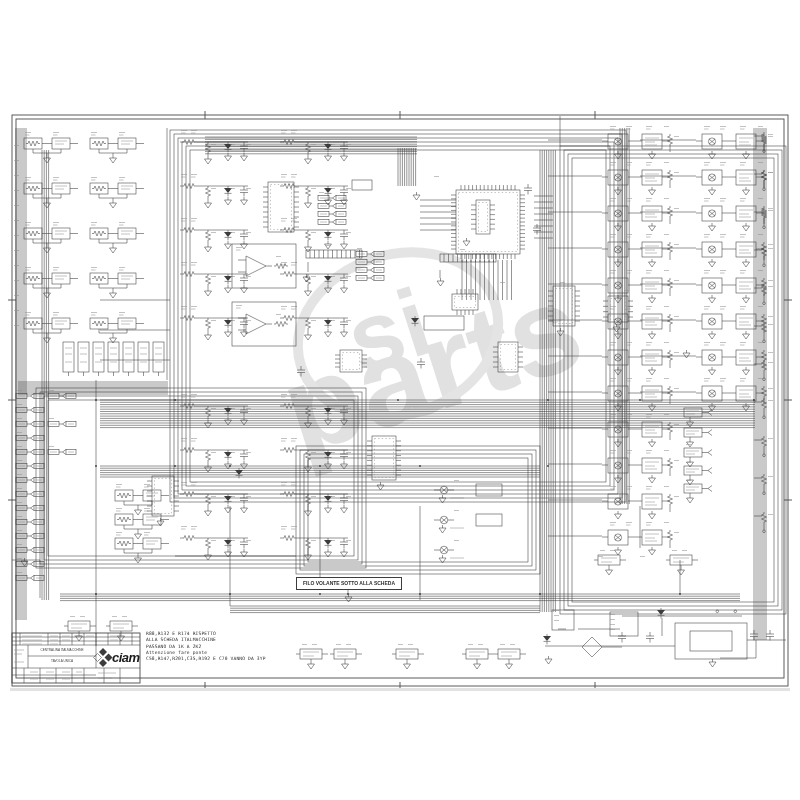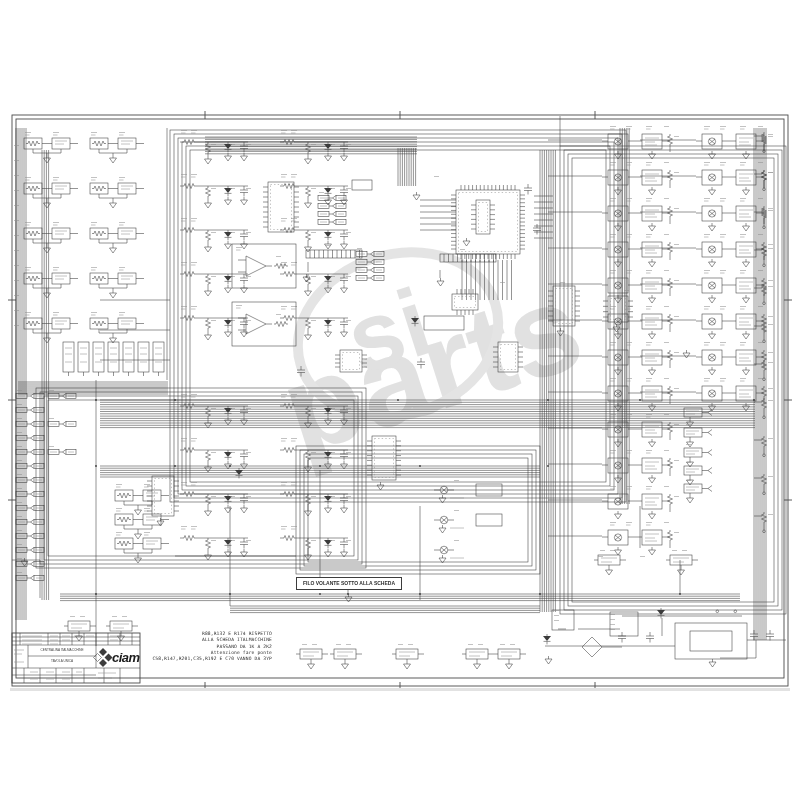--- a/index.html
+++ b/index.html
@@ -8,21 +8,21 @@
   svg{position:absolute;left:0;top:0;}
   svg *{vector-effect:none;}
   .ink, svg path, svg rect, svg circle, svg line, svg polyline, svg ellipse{
         stroke:#3c3c3c;stroke-width:.55;fill:none;stroke-linecap:butt;}
   .f{fill:#3c3c3c;stroke:none;}
   .lb{stroke:#909090;stroke-width:.55;}
   .frame{stroke:#4a4a4a;stroke-width:.9;}
   .wmfill{fill:#c9c9c9;stroke:none;font-family:"Liberation Sans",sans-serif;font-weight:bold;}
   .wmring{stroke:#cfcfcf;stroke-width:10;fill:none;}
   .shadow{fill:#e2e2e2;stroke:none;}
-  .overlay{position:absolute;color:#2e2e2e;text-align:right;}
+  .overlay{position:absolute;color:#2e2e2e;}
   #notes{left:146px;top:631px;width:126px;font-family:"DejaVu Sans Mono",monospace;
          font-size:4.6px;line-height:6.3px;letter-spacing:.15px;white-space:nowrap;}
   #filo{left:296px;top:577px;width:104px;height:11px;border:.7px solid #3c3c3c;
         font-size:5px;font-weight:600;text-align:center;line-height:11px;background:#fff;}
   #tb-main{left:30px;top:648px;width:64px;font-size:3.1px;text-align:center;color:#444;}
   #tb-sub{left:30px;top:659px;width:64px;font-size:3.1px;text-align:center;color:#444;}
   #ciam{left:112px;top:650px;font-size:13px;font-style:italic;font-weight:800;
         letter-spacing:-.5px;color:#1c1c1c;}
 </style>
 </head>

